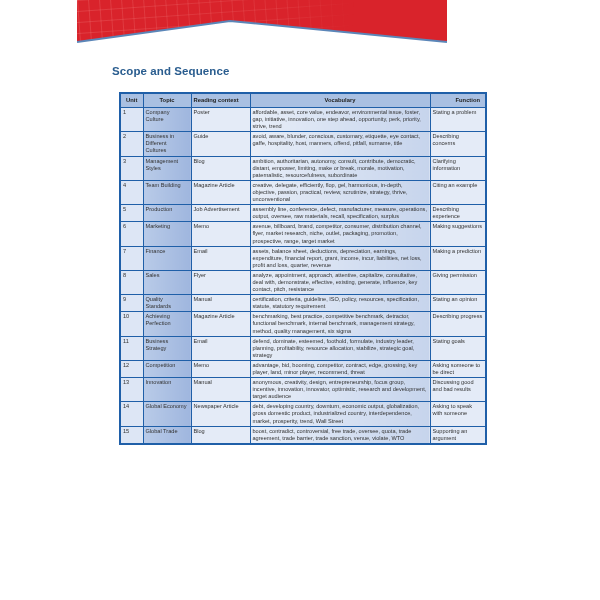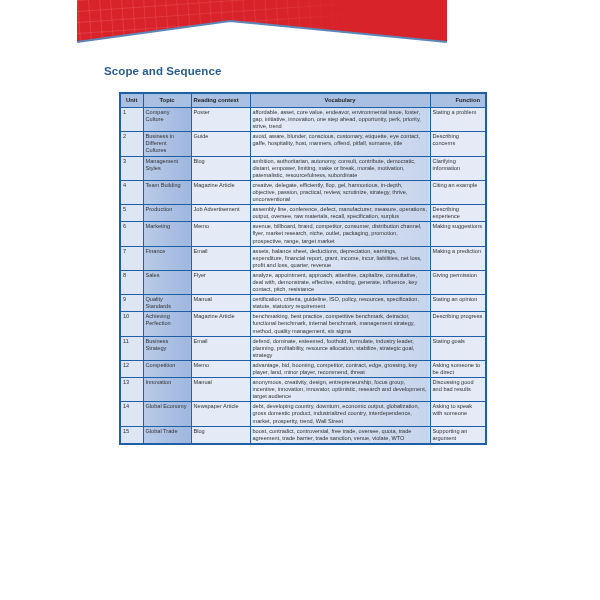--- a/index.html
+++ b/index.html
@@ -1,19 +1,19 @@
 <!DOCTYPE html>
 <html><head>
 <meta charset="utf-8">
 <style>
   html, body { margin:0; padding:0; }
   body { width:600px; height:600px; background:#ffffff; position:relative; overflow:hidden; font-family:"Liberation Sans", sans-serif; }
   .banner { position:absolute; left:77px; top:0; width:370px; height:44px; }
   .banner svg { display:block; }
-  .title { position:absolute; left:104px; top:65px; font-size:11.5px; font-weight:bold; color:#2a5d8f; letter-spacing:0.1px; }
+  .title { position:absolute; left:112px; top:65px; font-size:11.5px; font-weight:bold; color:#2a5d8f; letter-spacing:0.1px; }
   table.ss { position:absolute; left:119px; top:92px; width:366px; border-collapse:collapse; border:2px solid #1f5fa8; font-size:5.6px; line-height:7.1px; color:#333; table-layout:fixed; }
   table.ss th, table.ss td { border:1px solid #1f5fa8; padding:1px 2px; vertical-align:top; text-align:left; }
   table.ss th { background:#a9c0e2; font-weight:bold; color:#222; text-align:center; height:11px; vertical-align:middle; font-size:5.8px; }
   table.ss th.func { text-align:right; padding-right:5px; }
   table.ss th.ctx { text-align:left; }
   td.unit { text-align:right; background:#dde6f5; }
   td.topic { background:linear-gradient(90deg,#b9cbe8,#9fb6de); }
   td.ctx { background:#e4ebf7; }
   td.vocab { background:linear-gradient(90deg,#e8eef8,#c6d4ec); }
   td.func { background:#e4ebf7; }

